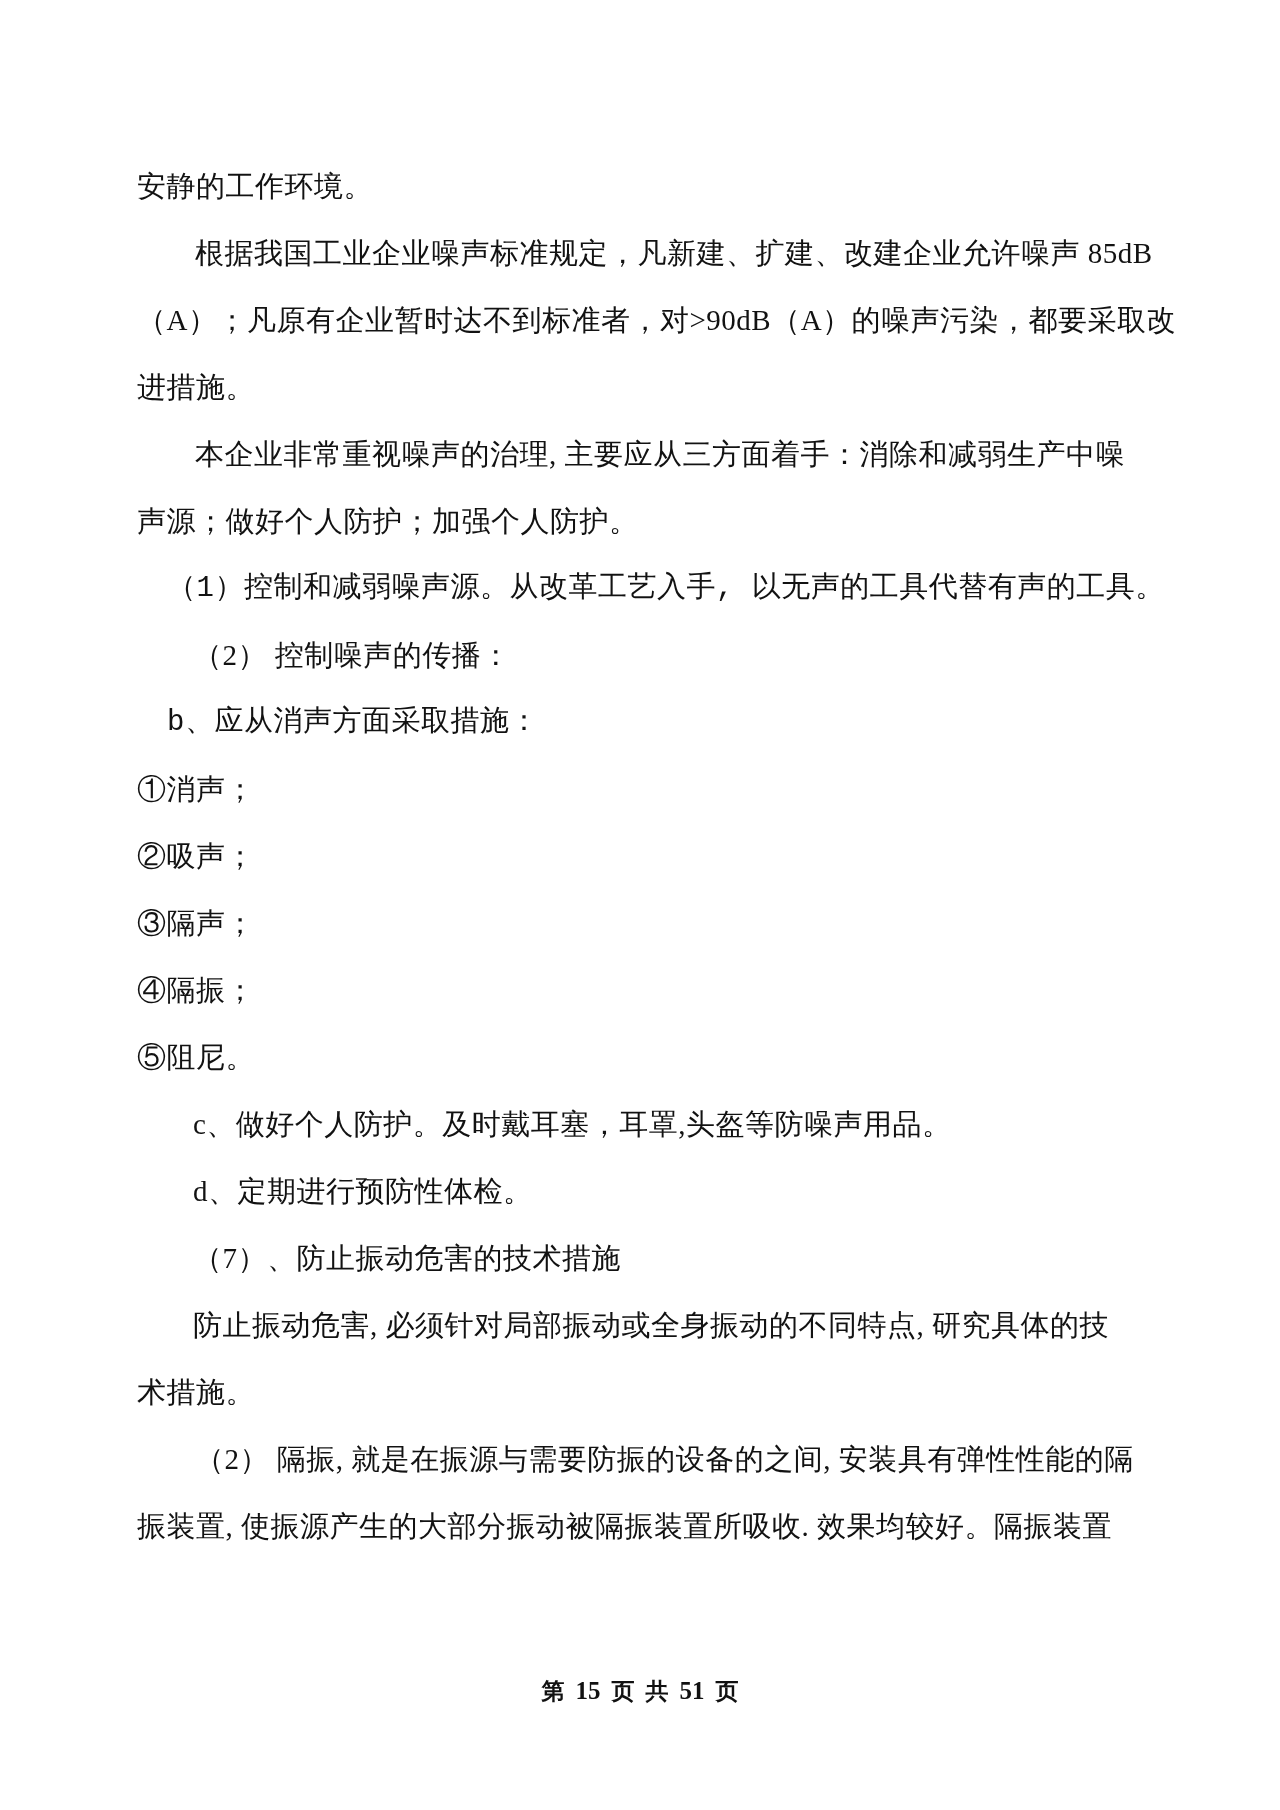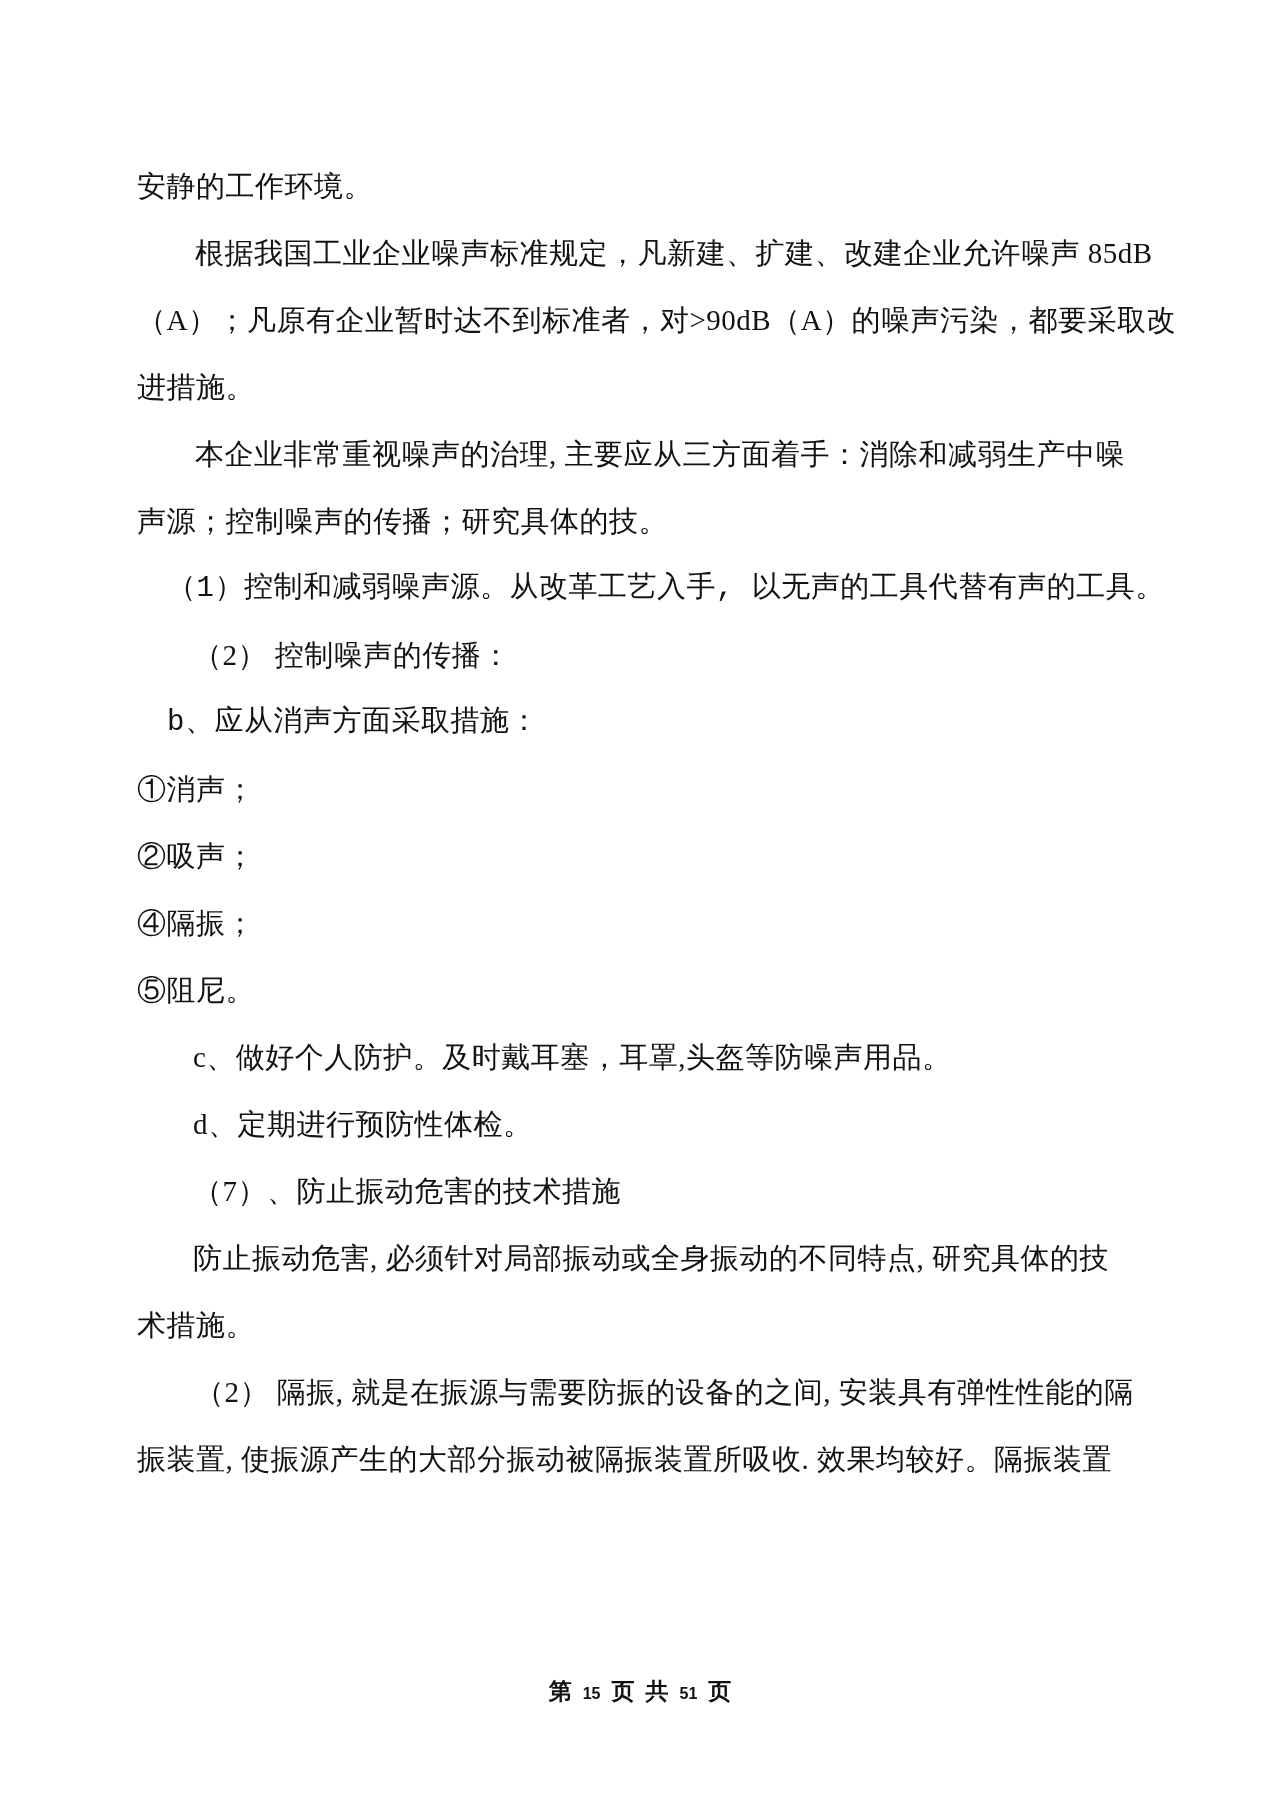--- a/index.html
+++ b/index.html
@@ -36,40 +36,41 @@
     width: 1280px;
     display: flex;
     justify-content: center;
     align-items: baseline;
     gap: 11px;
     font-weight: bold;
     font-size: 23px;
     color: #111111;
   }
   .footer .num {
-    font-family: Liberation Sans, sans-serif;
-    font-size: 16px;
+    font-family: Liberation Serif, serif;
+    font-size: 25px;
   }
 </style>
 </head>
 <body>
 
 <div class="page">
   <div class="body-text">
     <p class="line">安静的工作环境。</p>
     <p class="line i3">根据我国工业企业噪声标准规定，凡新建、扩建、改建企业允许噪声 85dB</p>
     <p class="line">（A）；凡原有企业暂时达不到标准者，对&gt;90dB（A）的噪声污染，都要采取改</p>
     <p class="line">进措施。</p>
     <p class="line i3">本企业非常重视噪声的治理, 主要应从三方面着手：消除和减弱生产中噪</p>
-    <p class="line">声源；控制噪声的传播；研究具体的技。</p>
+    <p class="line">声源；做好个人防护；加强个人防护。</p>
     <p class="line i1">（1）控制和减弱噪声源。从改革工艺入手, 以无声的工具代替有声的工具。</p>
     <p class="line i2">（2） 控制噪声的传播：</p>
     <p class="line i1">b、应从消声方面采取措施：</p>
     <p class="line">①消声；</p>
     <p class="line">②吸声；</p>
+    <p class="line">③隔声；</p>
     <p class="line">④隔振；</p>
     <p class="line">⑤阻尼。</p>
     <p class="line i2">c、做好个人防护。及时戴耳塞，耳罩,头盔等防噪声用品。</p>
     <p class="line i2">d、定期进行预防性体检。</p>
     <p class="line i2">（7）、防止振动危害的技术措施</p>
     <p class="line i2">防止振动危害, 必须针对局部振动或全身振动的不同特点, 研究具体的技</p>
     <p class="line">术措施。</p>
     <p class="line i3">（2） 隔振, 就是在振源与需要防振的设备的之间, 安装具有弹性性能的隔</p>
     <p class="line">振装置, 使振源产生的大部分振动被隔振装置所吸收. 效果均较好。隔振装置</p>
   </div>

